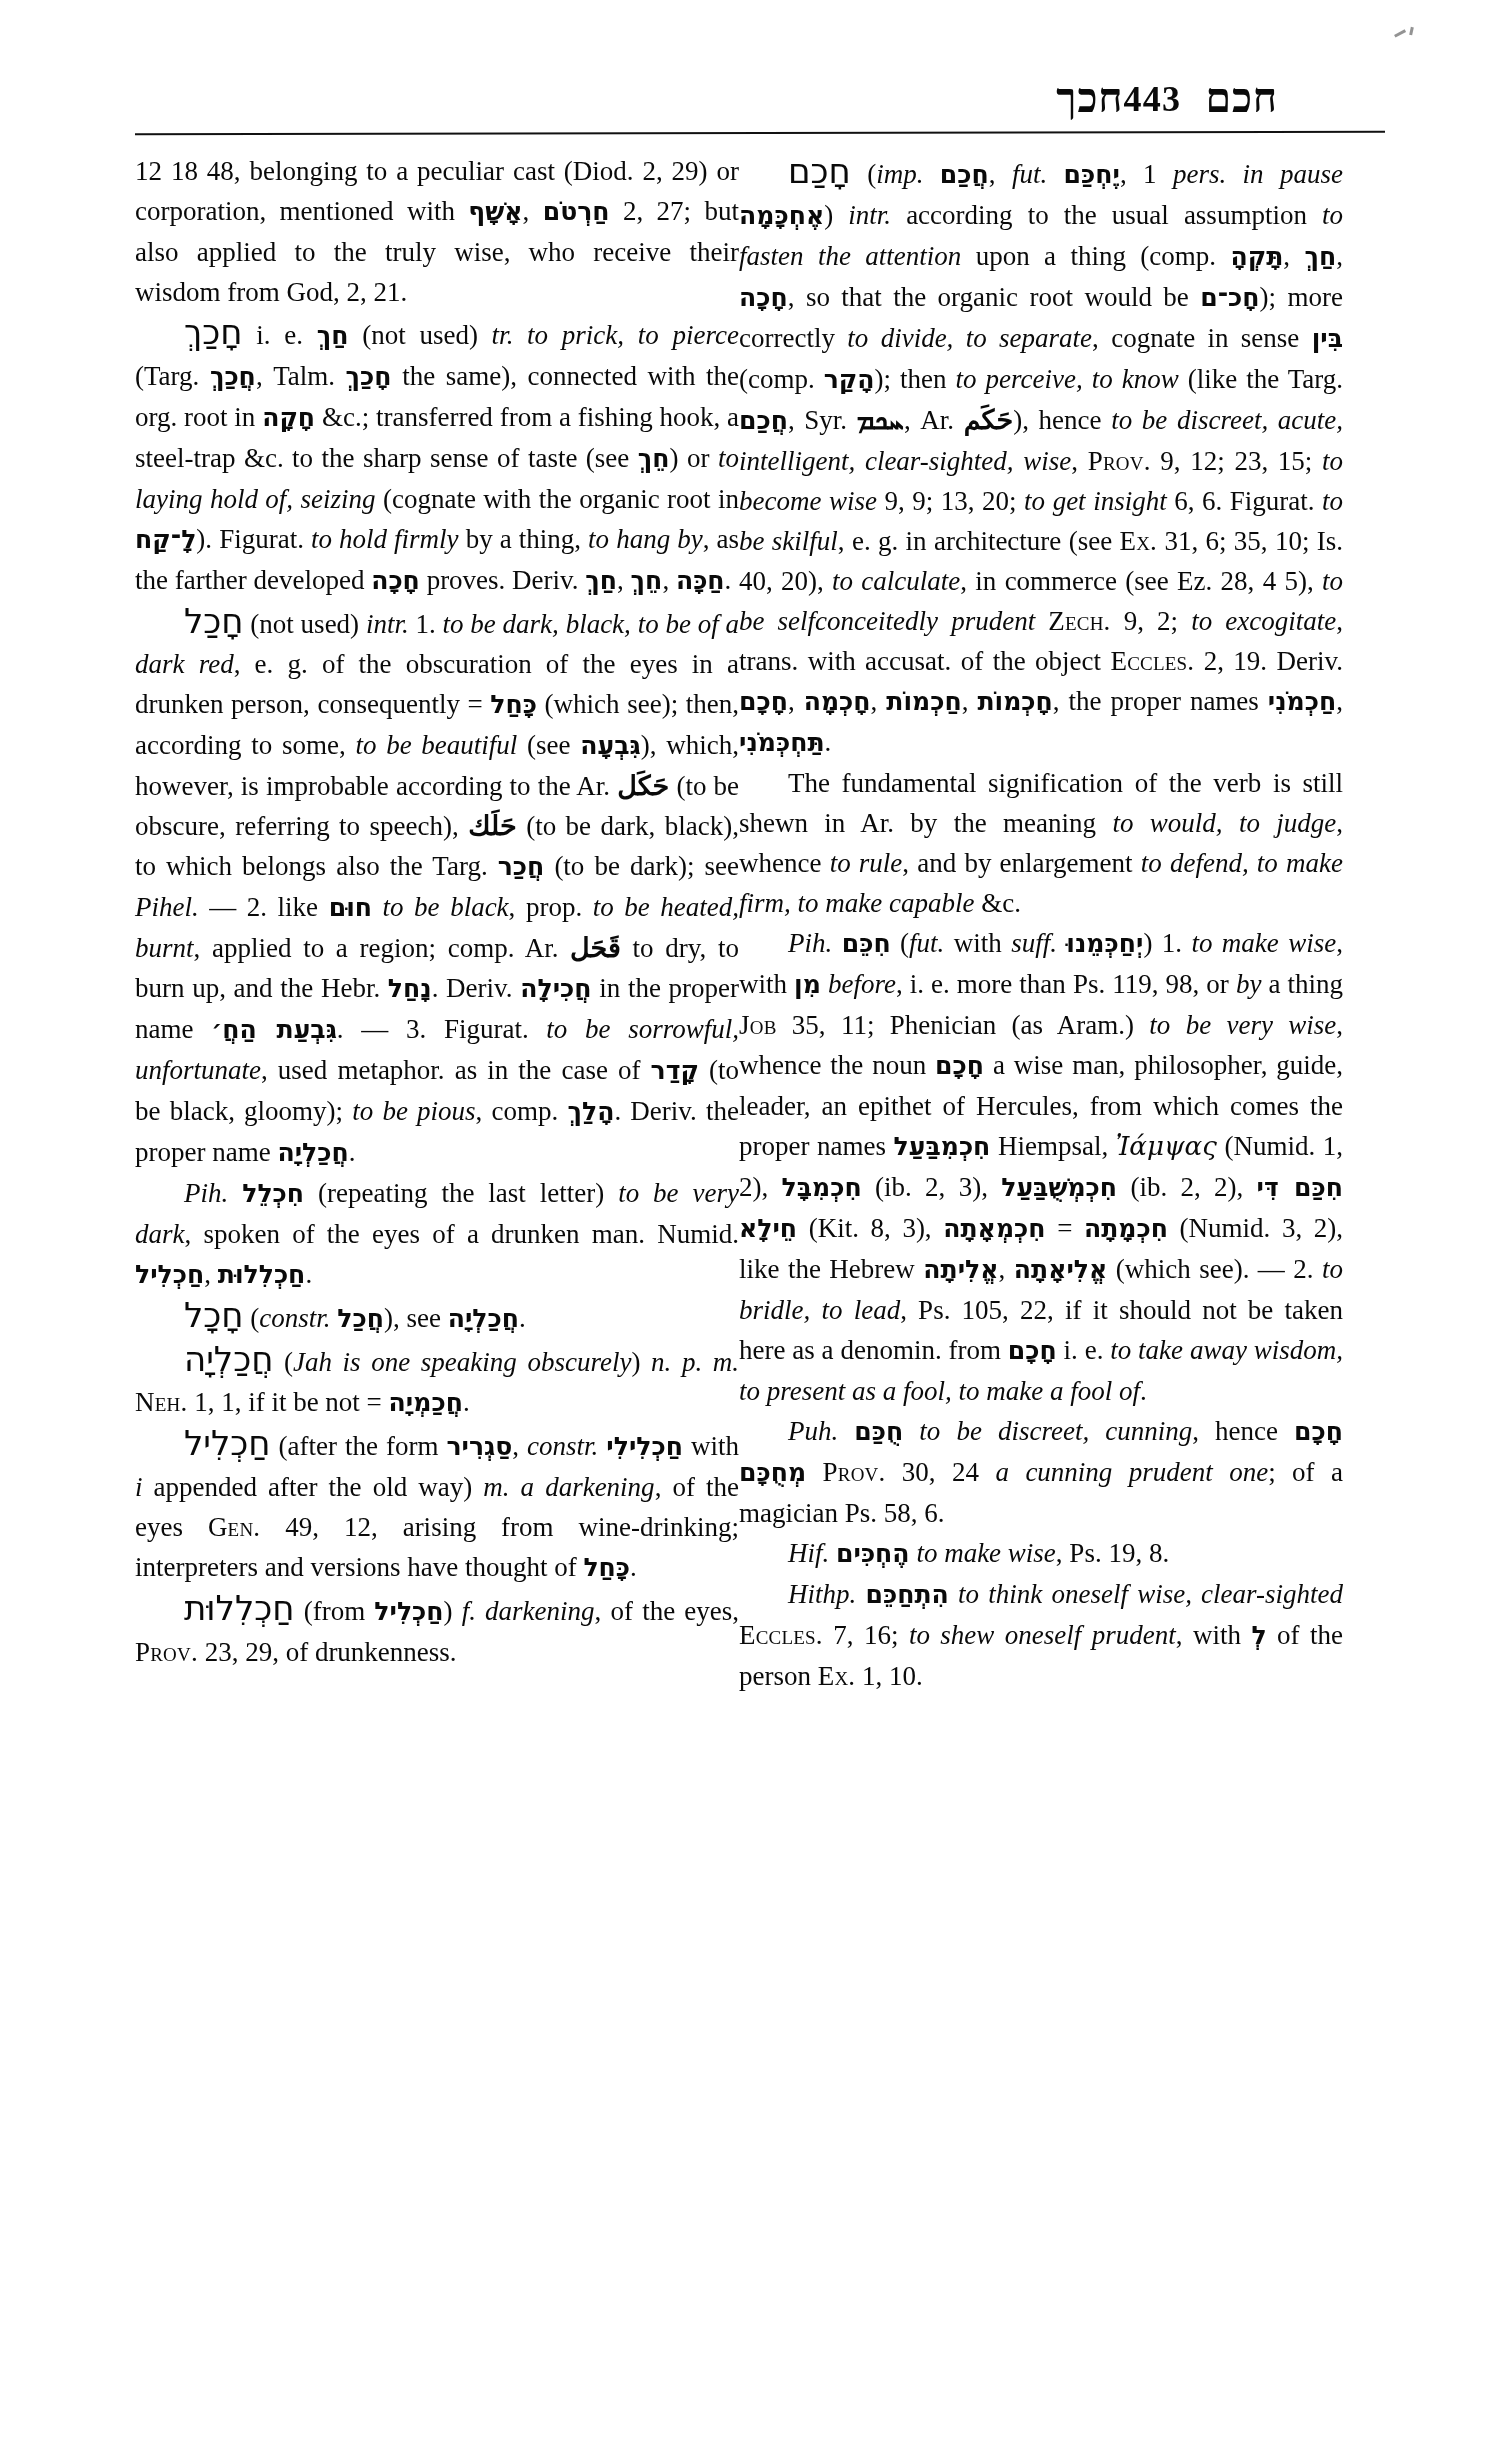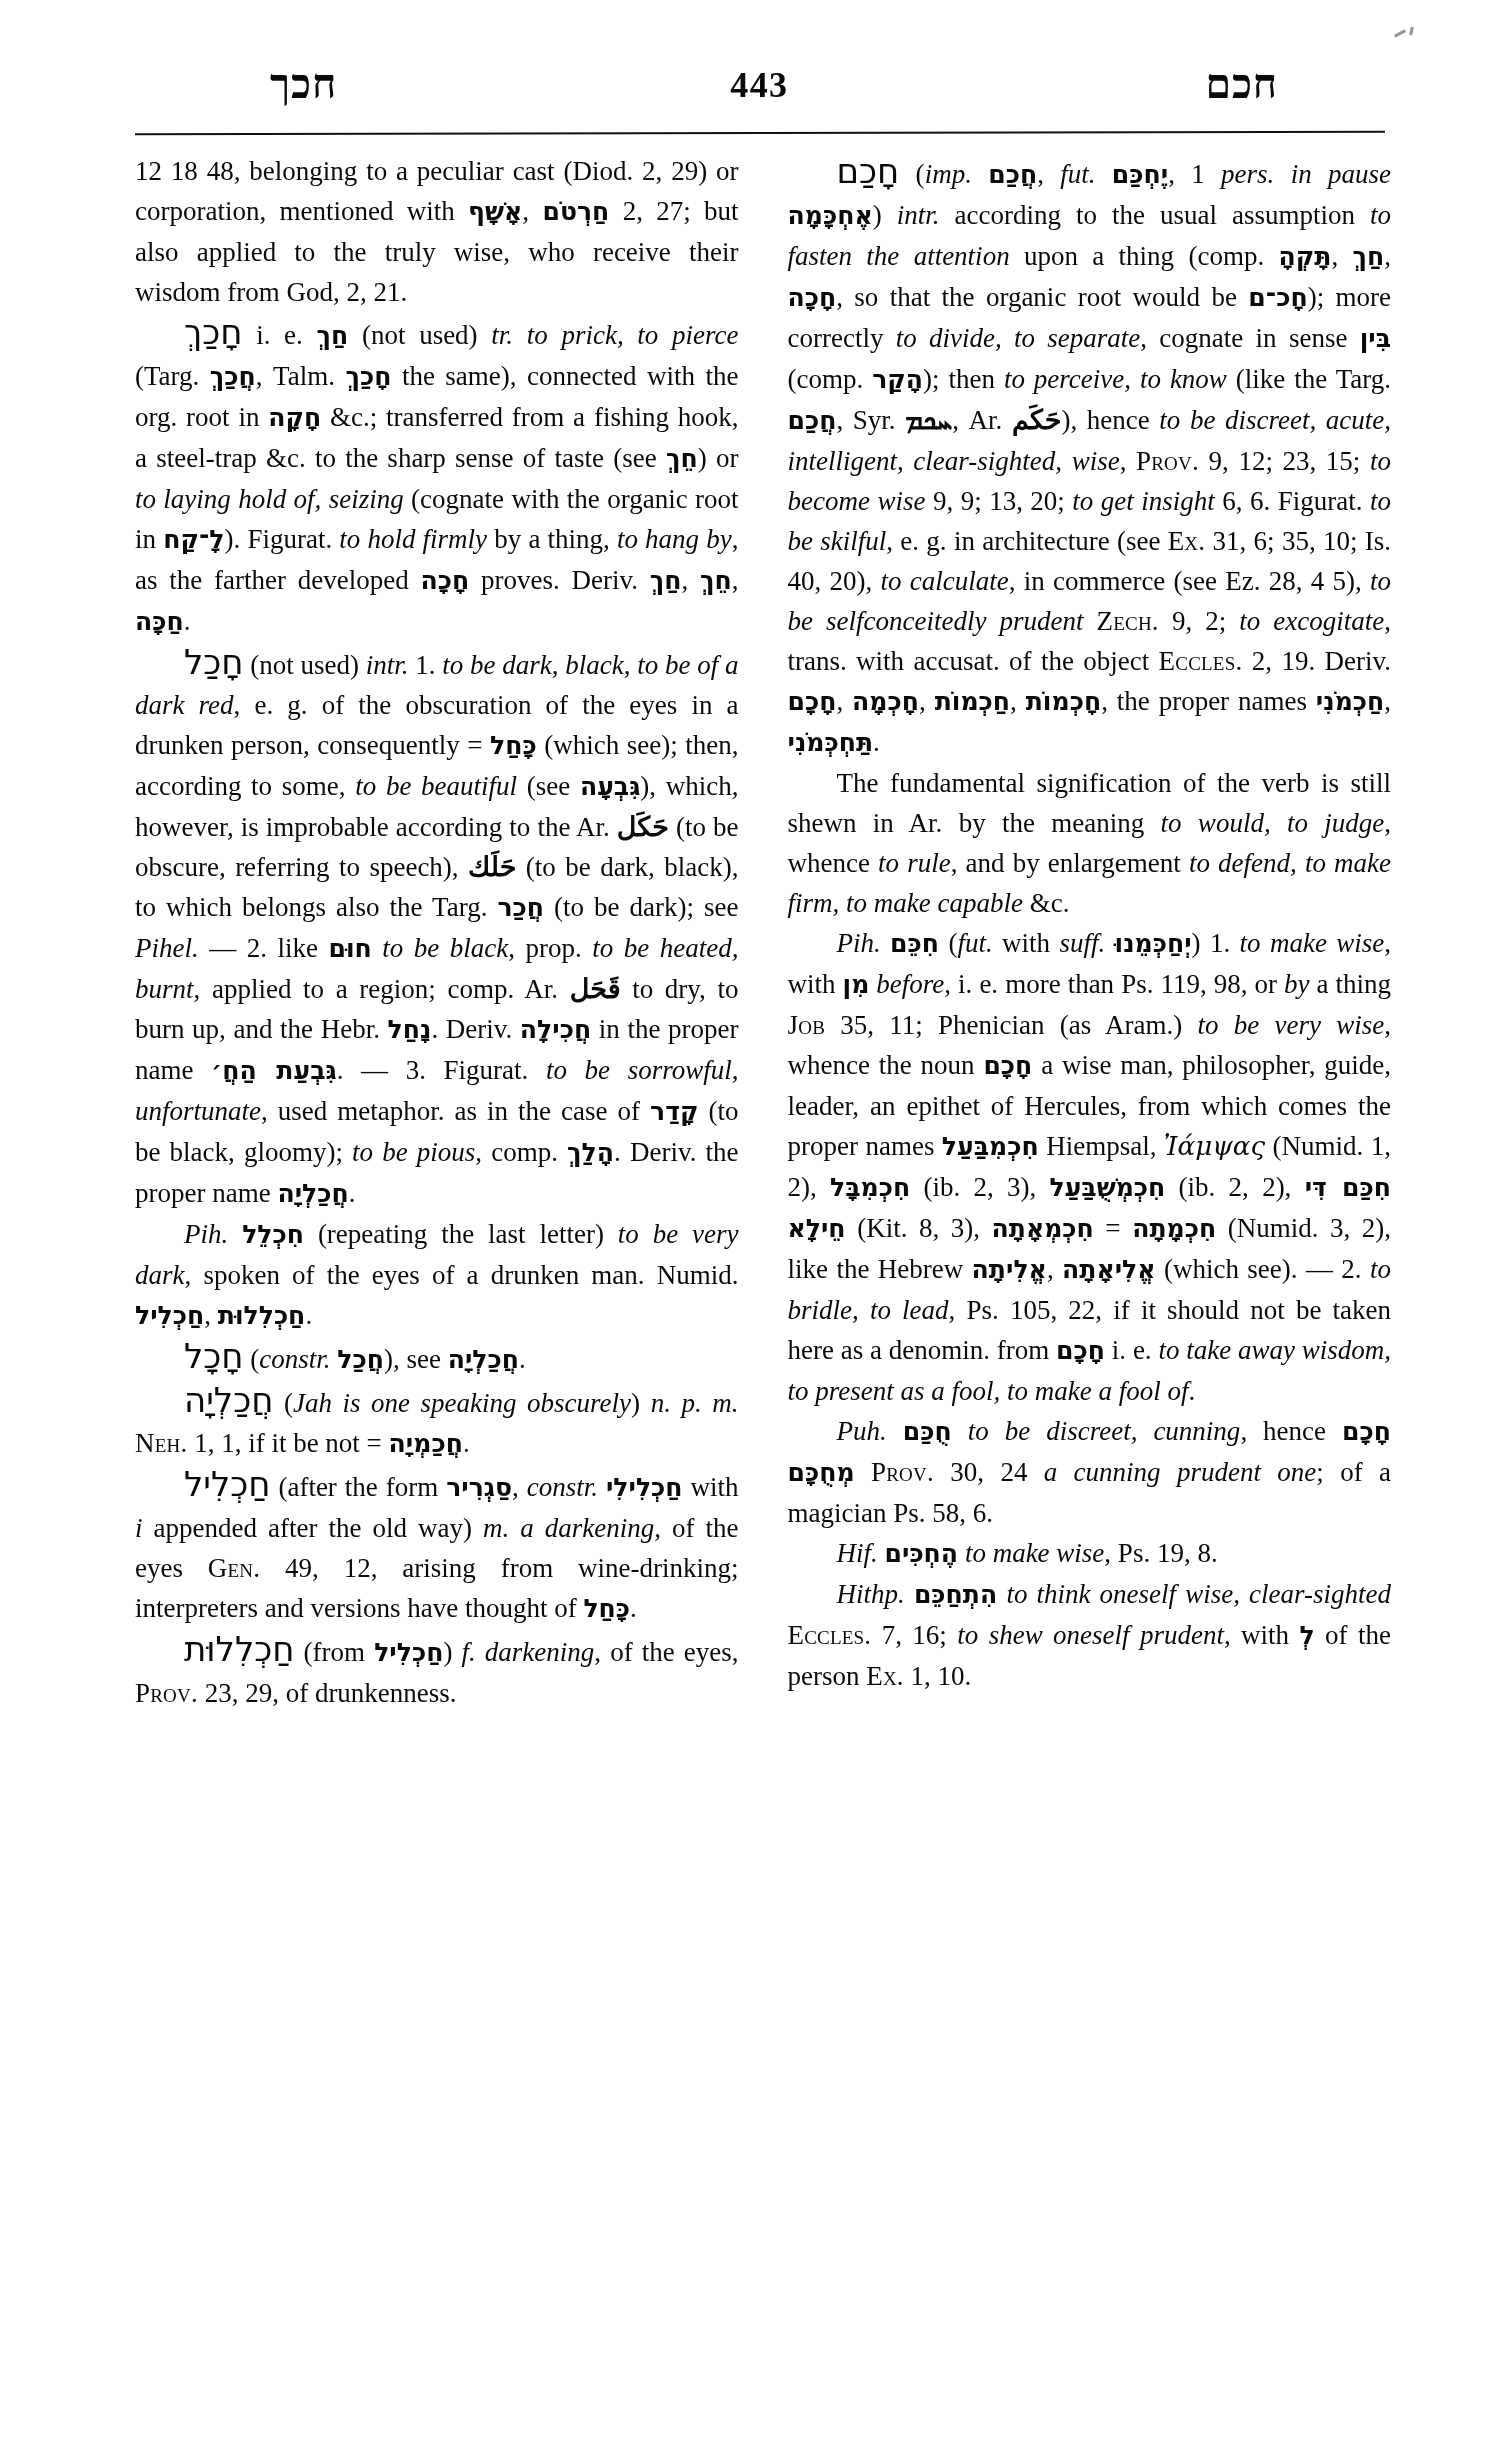--- a/index.html
+++ b/index.html
@@ -28,27 +28,27 @@
     position: absolute;
     background: #3a3a3a;
     opacity: .55;
   }
   #mark-1 { top: 32px; right: 106px; width: 11.7px; height: 2.7px; transform: rotate(-28deg); }
   #mark-2 { top: 27px; right: 99px; width: 2.7px;  height: 8px; transform: rotate(12deg); }
 
   
   #runhead {
     position: absolute;
-    top: 49px;
+    top: 63px;
     left: 135px;
     right: 135px;
     height: 56px;
     display: flex;
     align-items: flex-end;
-    justify-content: space-between;
+    justify-content: flex-end;
   }
   .run-heb {
     font-size: 41px;
     line-height: 1;
     letter-spacing: 0.9px;
     font-weight: 600;
     direction: rtl;
     unicode-bidi: isolate;
   }
   #run-left  { margin-left: 135px; }
@@ -72,21 +72,20 @@
     transform: rotate(-0.12deg);
   }
 
   
   #cols {
     position: absolute;
     top: 151px;
     left: 135px;
     width: 1256px;
     display: flex;
-    gap: 49px;
   }
   .col {
     width: 604px;
     font-size: 27px;
     line-height: 40px;
     text-align: justify;
     text-justify: inter-word;
     hyphens: none;
   }
 

